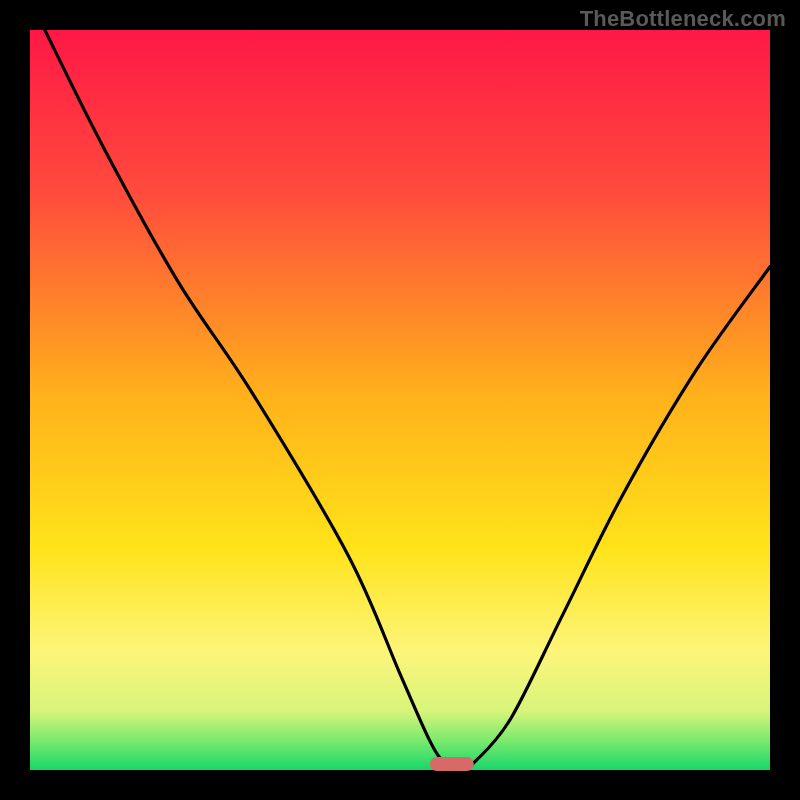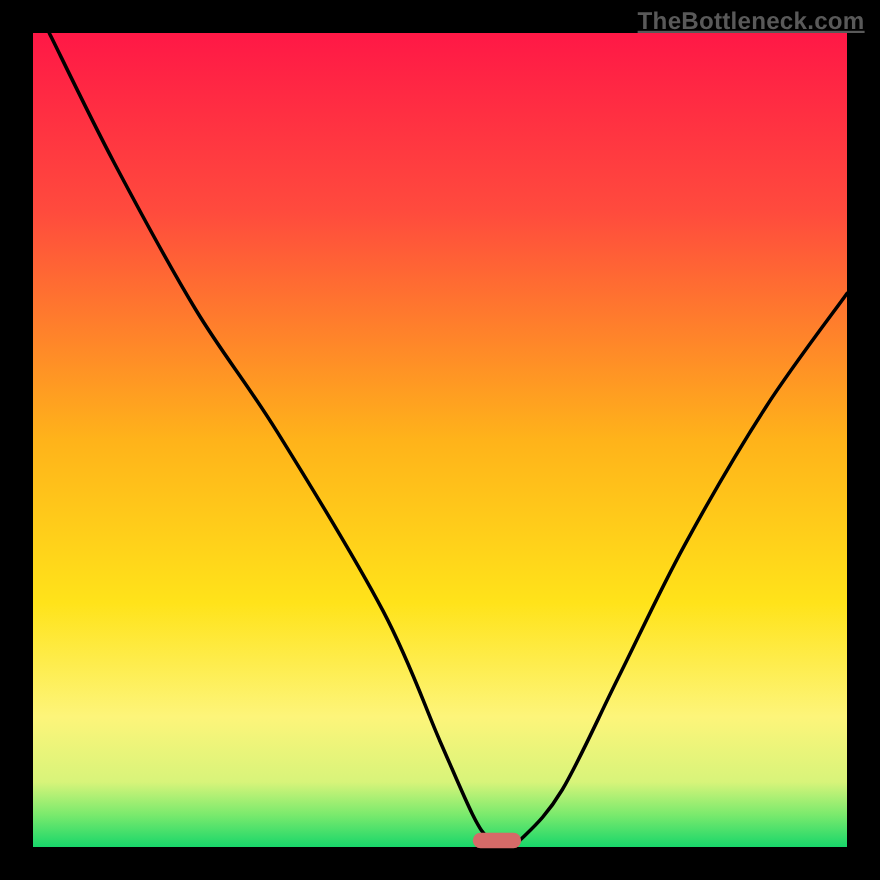--- a/index.html
+++ b/index.html
@@ -21,21 +21,20 @@
   .watermark {
     position: absolute;
     top: 6px;
     right: 14px;
     font-family: Arial, Helvetica, sans-serif;
     font-size: 22px;
     font-weight: 600;
     color: #595959;
     letter-spacing: 0.2px;
     user-select: none;
-    text-decoration: underline;
   }
 </style>
 </head>
 <body>
 
 <div class="canvas-wrap">
 
   <svg width="800" height="800" viewBox="0 0 800 800">
     <defs>
       <linearGradient id="bg-grad" x1="0" y1="0" x2="0" y2="1">

